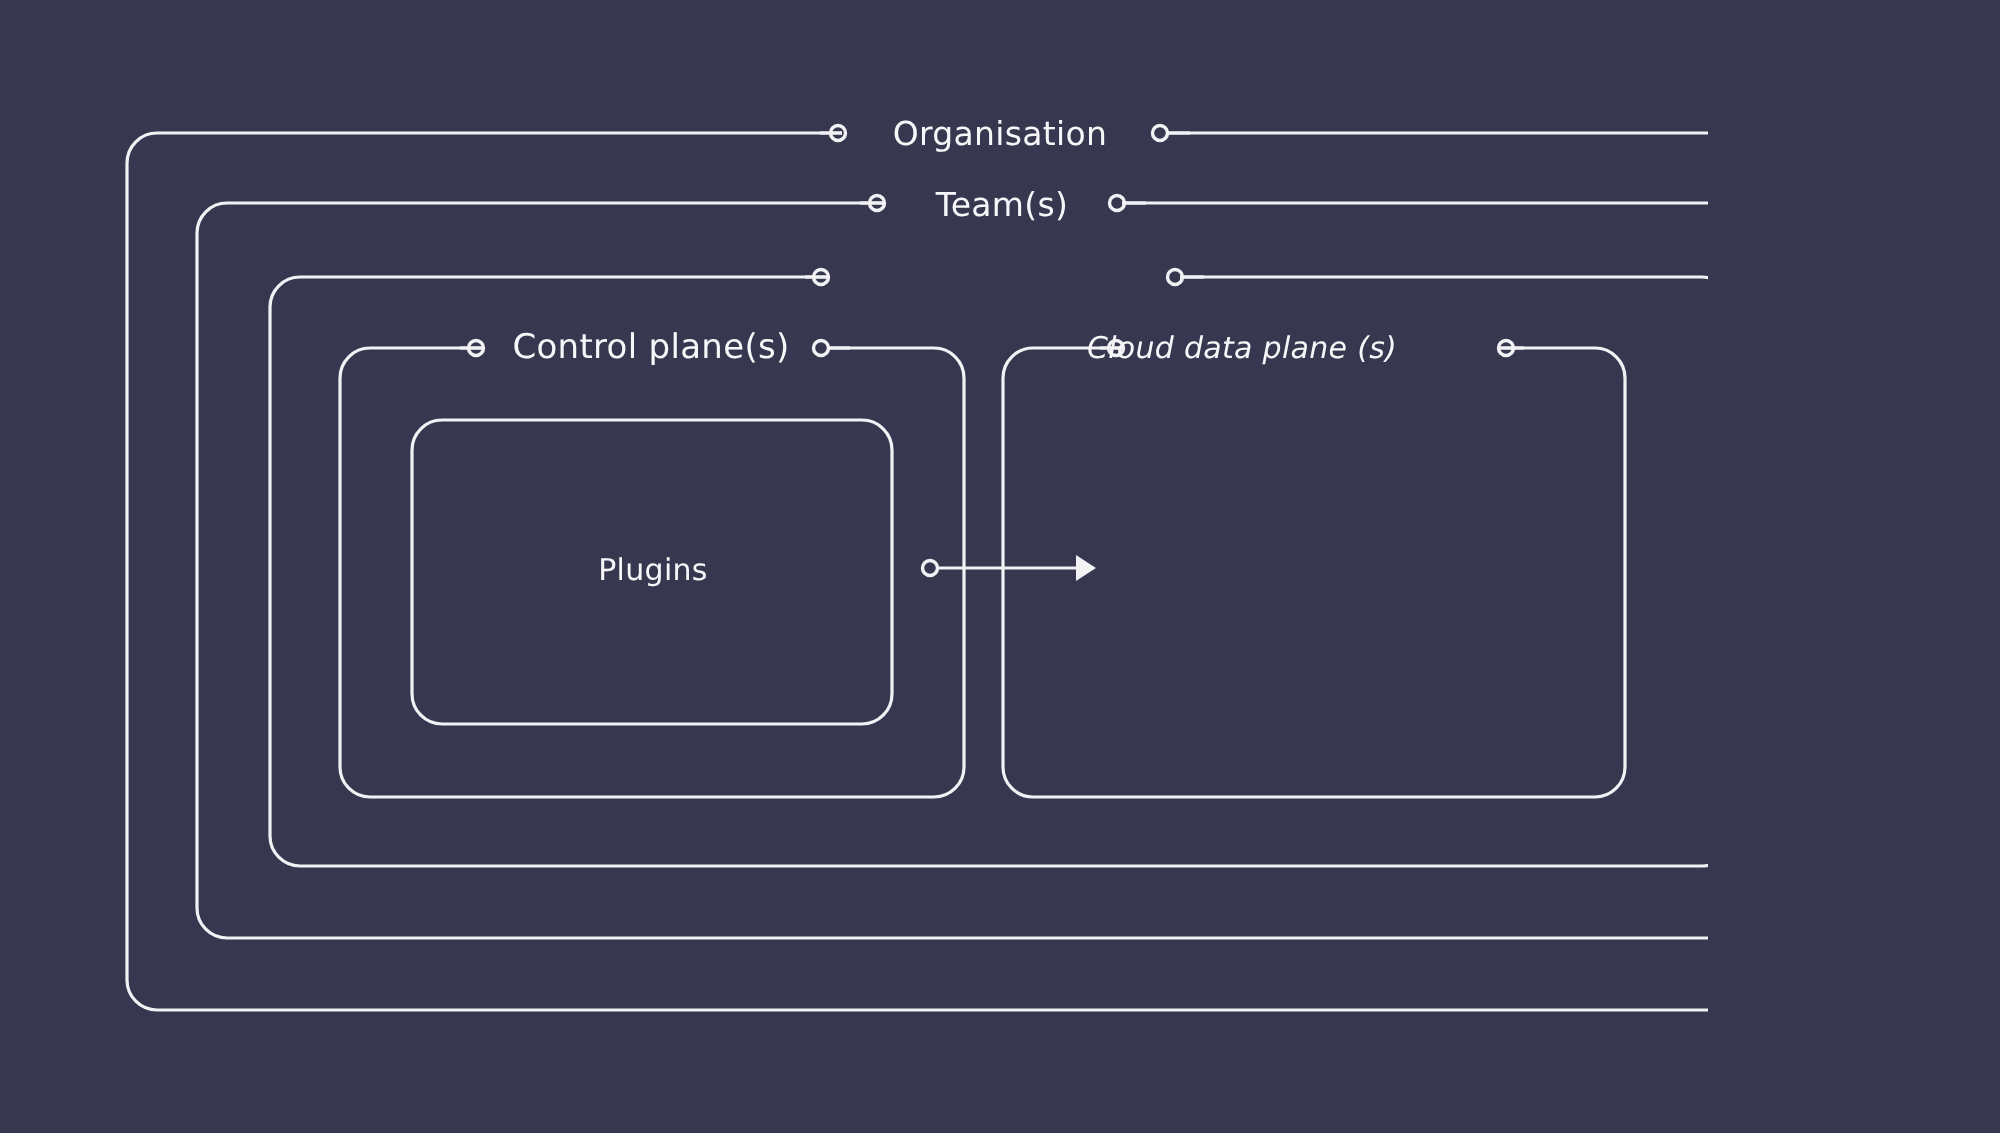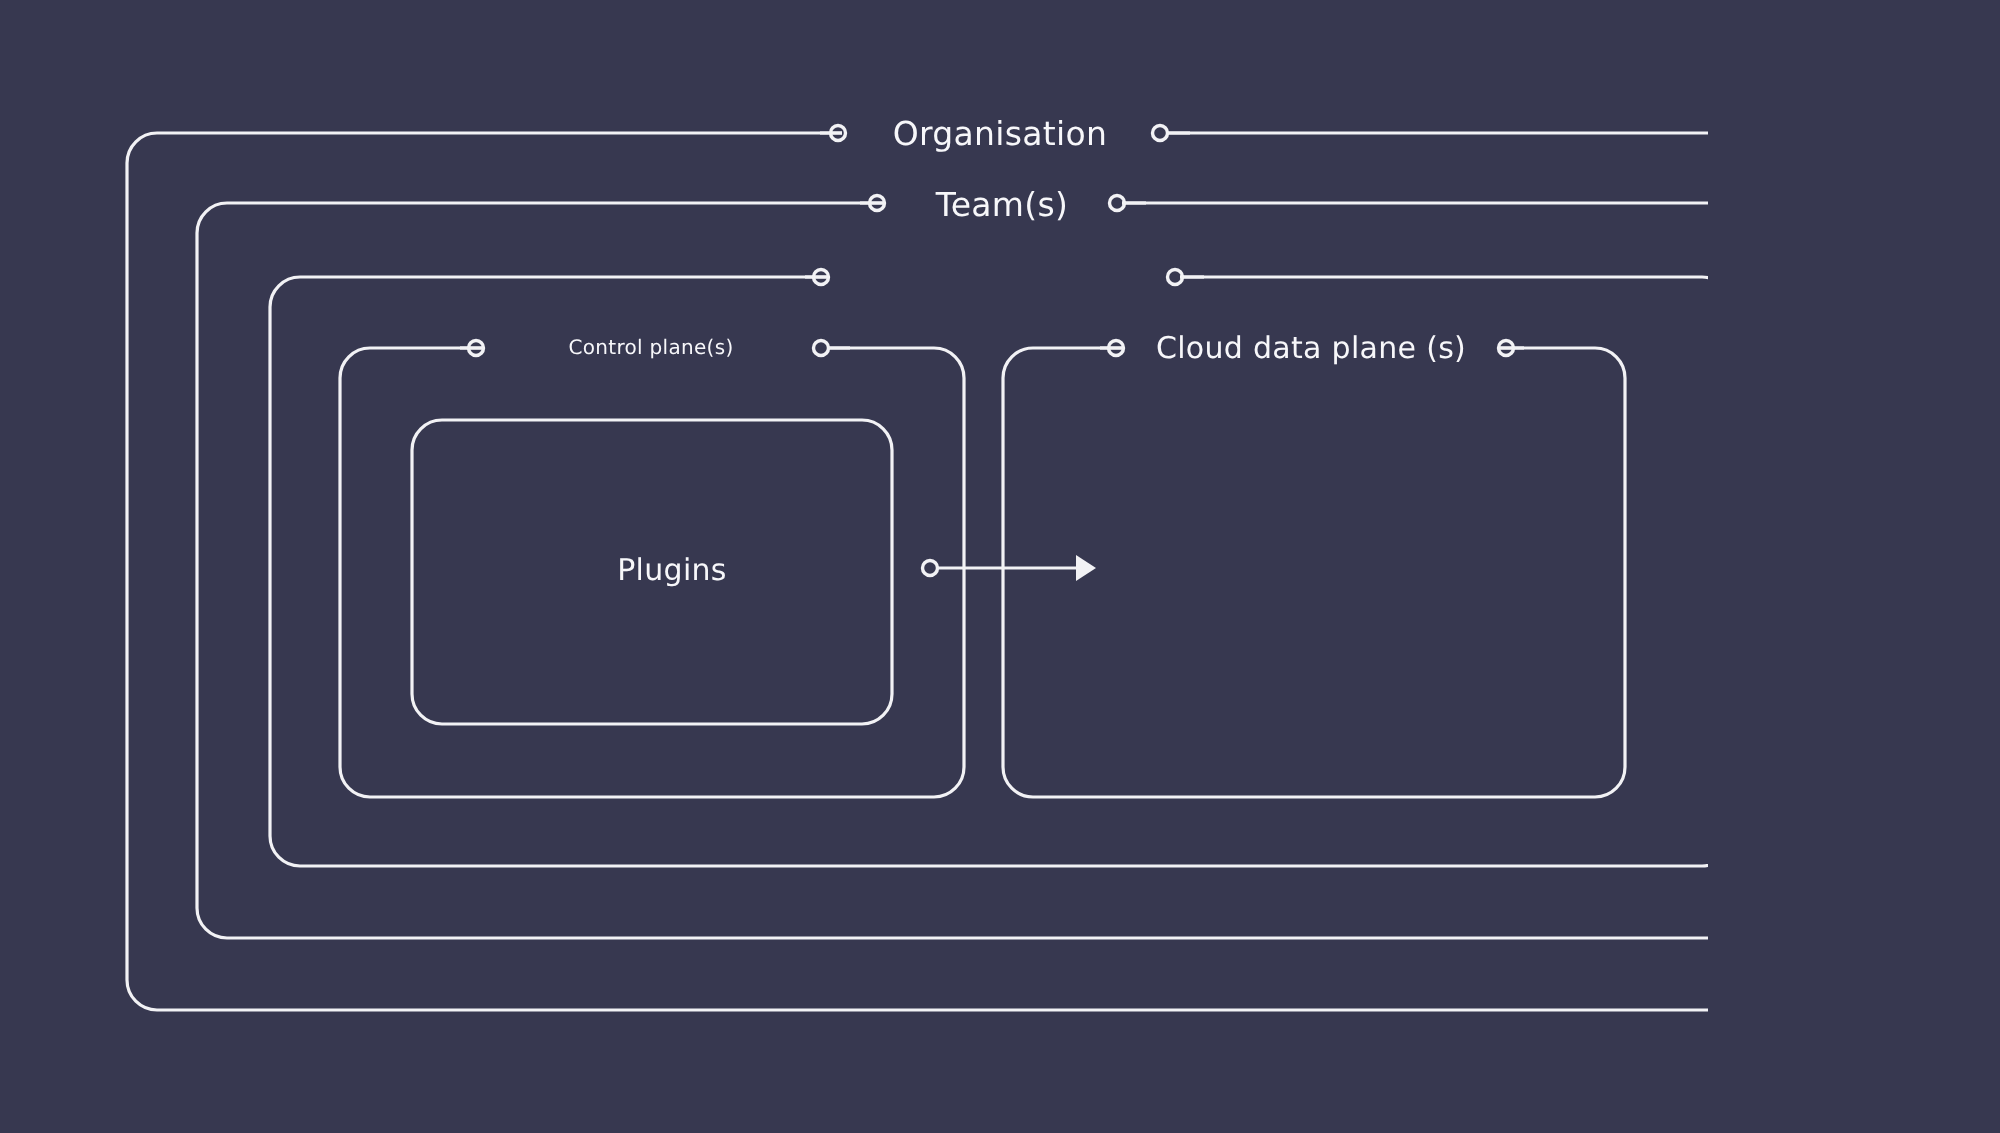--- a/index.html
+++ b/index.html
@@ -56,21 +56,21 @@
     font-family: "DejaVu Sans", "Liberation Sans", sans-serif;
     font-weight: 400;
     white-space: nowrap;
     letter-spacing: 0.3px;
     transform: translate(-50%, -50%);
     text-rendering: geometricPrecision;
   }
   .label-organisation { font-size: 33px; }
   .label-teams        { font-size: 33px; }
   .label-environments { font-size: 33px; }
-  .label-control      { font-size: 20px; }
+  .label-control      { font-size: 34px; }
   .label-clouddata    { font-size: 30px; }
   .label-plugins      { font-size: 30px; }
 </style>
 </head>
 <body>
 
 <div id="canvas">
 
   <svg id="diagram-svg" viewBox="0 0 2000 1133">
 
@@ -172,17 +172,17 @@
 
   </svg>
 
   <div class="diagram-label label-organisation" style="left:1000px; top:133px;">Organisation</div>
 
   <div class="diagram-label label-teams" style="left:1002px; top:204px;">Team(s)</div>
 
 
   <div class="diagram-label label-control" style="left:651px; top:347px;">Control plane(s)</div>
 
-  <div class="diagram-label label-clouddata" style="left:1311px; top:348px;">Cloud data plane (s)</div>
+  <div class="diagram-label label-clouddata" style="left:1242px; top:348px;font-style:italic;">Cloud data plane (s)</div>
 
-  <div class="diagram-label label-plugins" style="left:672px; top:570px;">Plugins</div>
+  <div class="diagram-label label-plugins" style="left:653px; top:570px;">Plugins</div>
 
 </div>
 
 </body></html>

